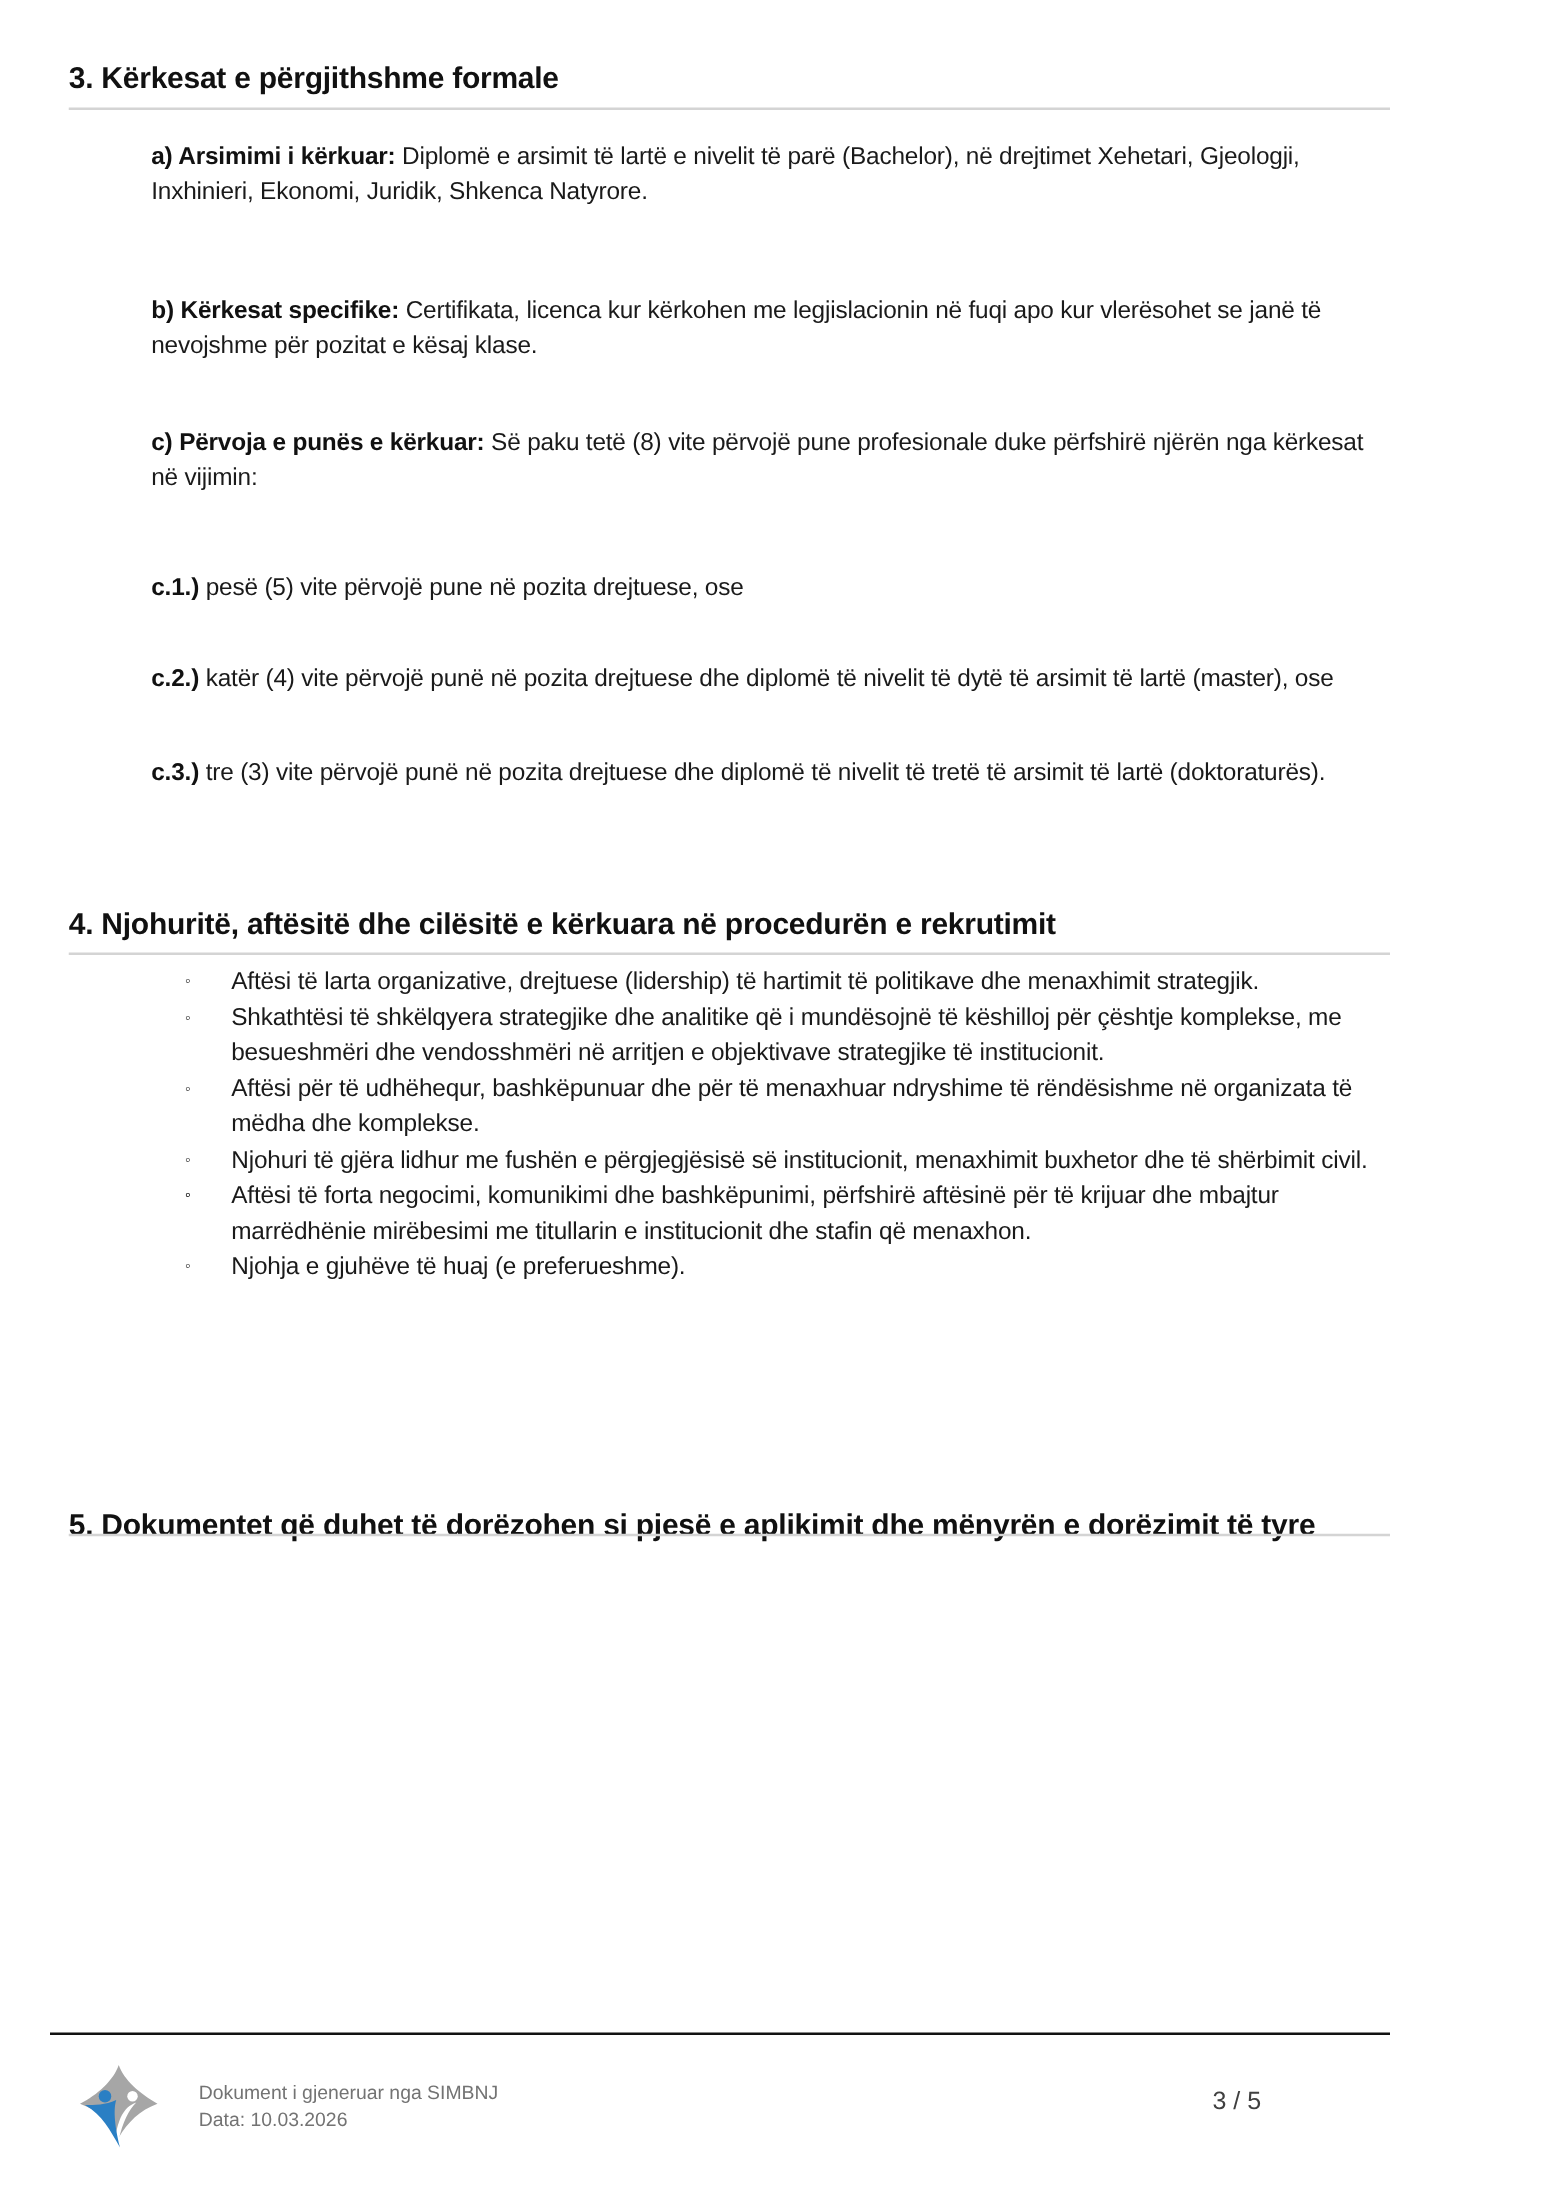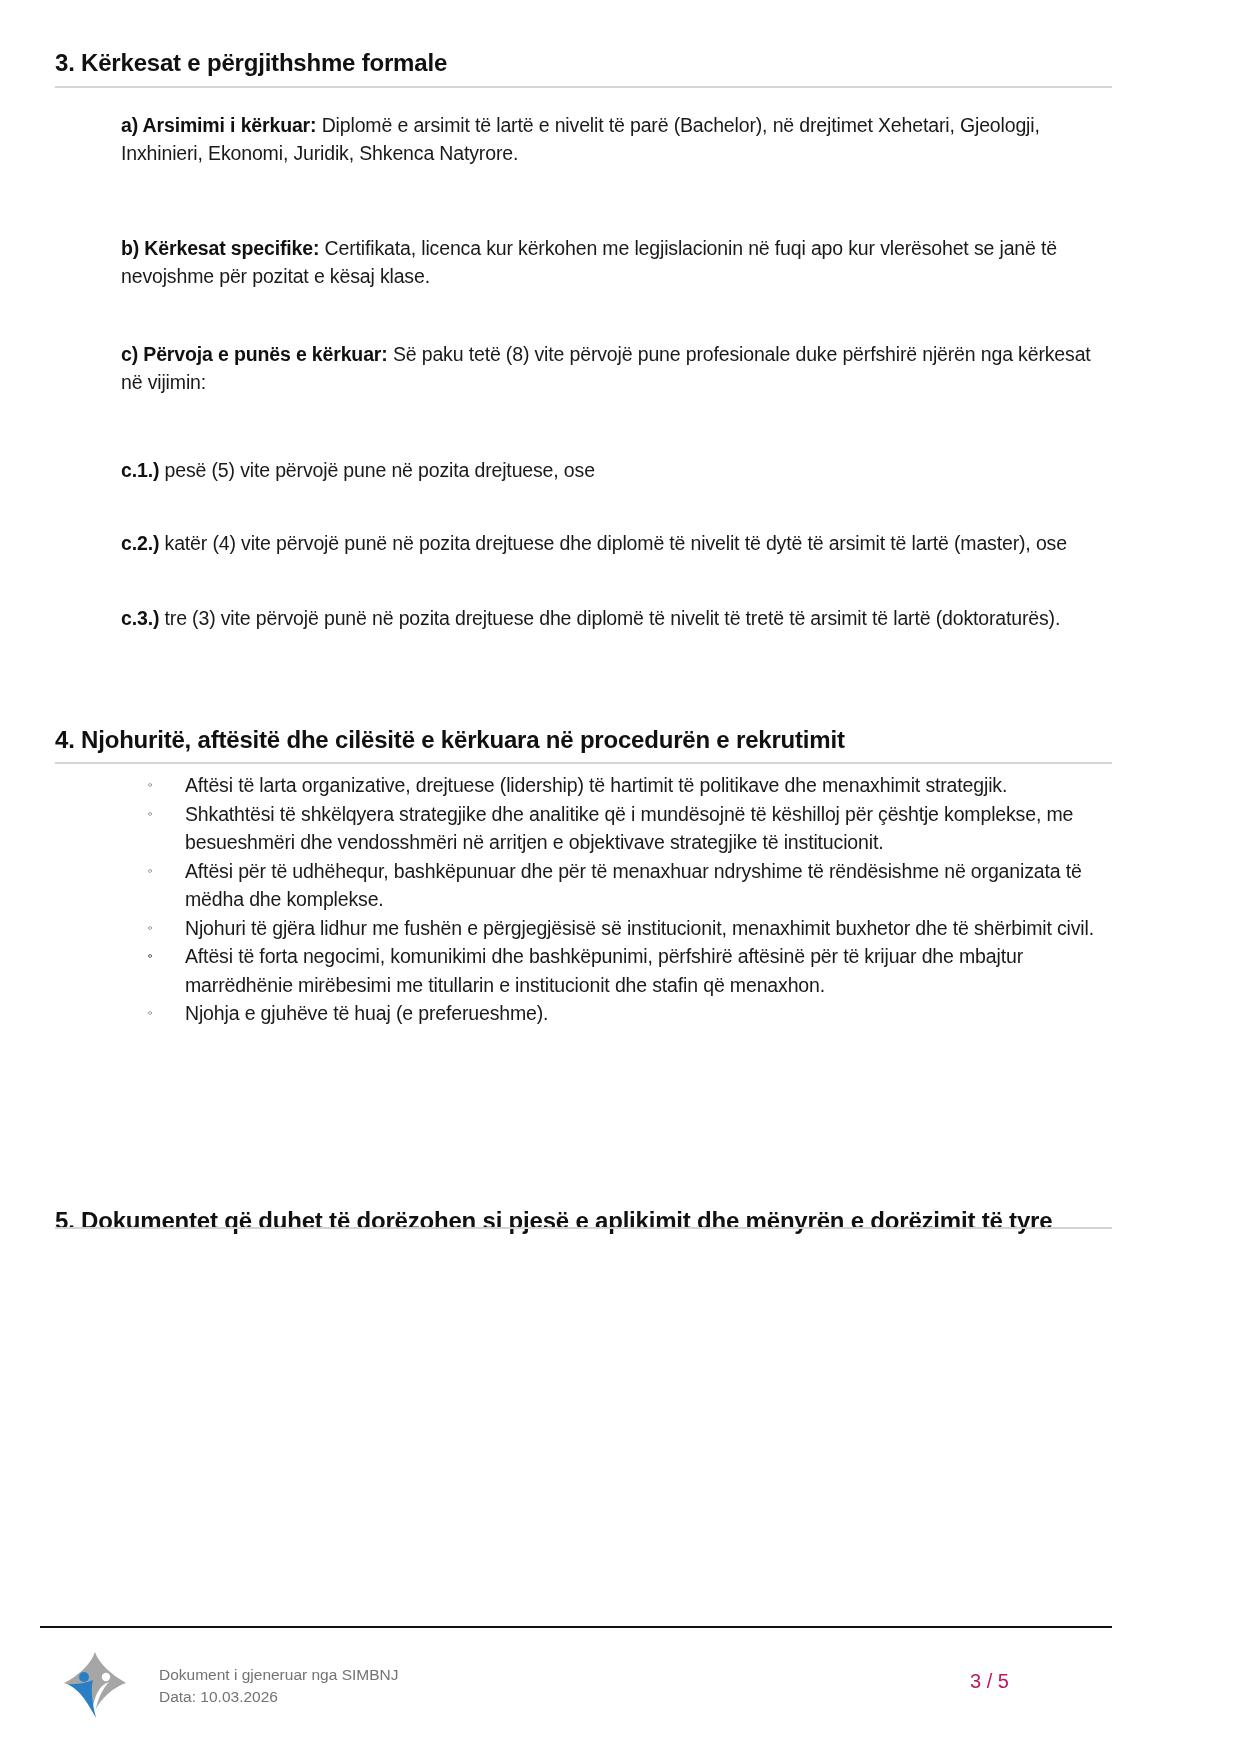--- a/index.html
+++ b/index.html
@@ -104,21 +104,21 @@
       font-size: 15.5px;
       line-height: 22px;
       color: #737373;
     }
     .footer-page {
       position: absolute;
       left: 970px;
       top: 1668px;
       font-size: 20px;
       line-height: 26px;
-      color: #be185d;
+      color: #404040;
     }
   </style>
 </head>
 <body>
 
 <div class="page">
 
   <h2 class="section-heading" style="top:46px;">3. Kërkesat e përgjithshme formale</h2>
   <div class="section-rule" style="top:86px;"></div>
 

